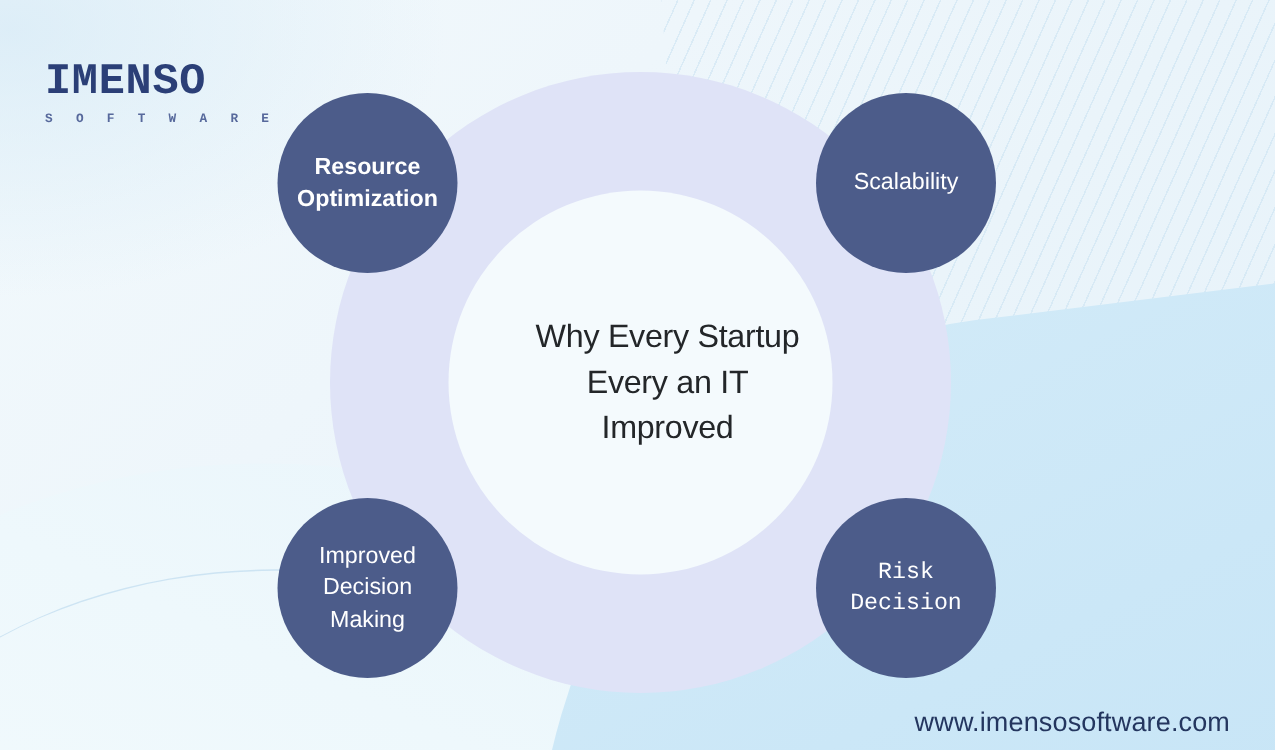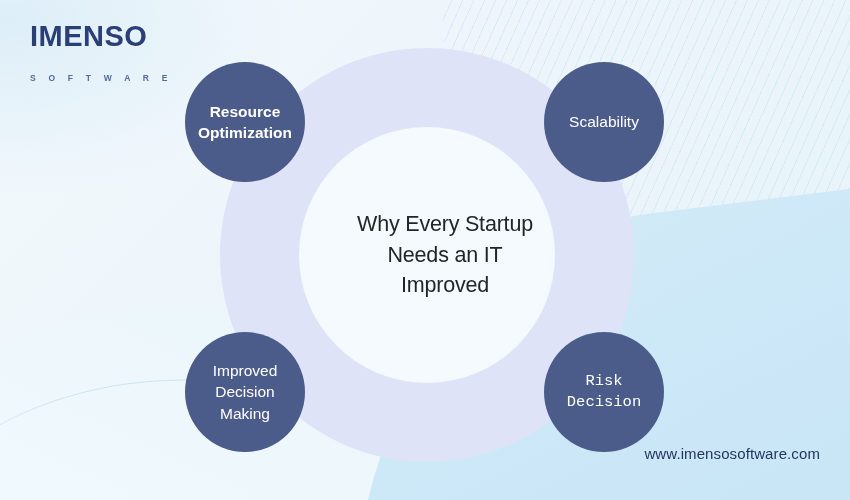--- a/index.html
+++ b/index.html
@@ -62,27 +62,27 @@
   }
 
   .tl-glow {
     position:absolute;
     left:-120px; top:-100px;
     width:420px; height:300px;
     background:radial-gradient(ellipse at 30% 40%, rgba(214,234,246,.75) 0%, rgba(214,234,246,0) 70%);
   }
 
   
-  .logo { position:absolute; left:30px; top:22px; }
+  .logo { position:absolute; left:30px; top:40px;font-family:Liberation Mono, monospace; }
   .logo-main {
     font-size:29px; font-weight:bold; letter-spacing:.5px;
     color:#2b3f77; line-height:1;
   }
   .logo-sub {
-    margin-top:22px;
+    margin-top:5px;
     font-size:8.5px; font-weight:bold; letter-spacing:5.2px;
     color:#57699c;
   }
 
   
   .donut-outer {
     position:absolute;
     left:220px; top:48px;
     width:414px; height:414px;
     border-radius:50%;
@@ -128,22 +128,22 @@
   .node span { display:block; white-space:nowrap; }
 
   .node-rs { left:185px;  top:62px;  font-weight:bold; }
   .node-sc { left:544px;  top:62px;  font-weight:normal; }
   .node-id { left:185px;  top:332px; font-weight:normal; }
   .node-rr { left:544px;  top:332px; font-weight:normal;font-family:Liberation Mono, monospace; }
 
   
   .site-url {
     position:absolute;
-    right:30px; bottom:38px;
-    font-size:15px;
+    right:30px; bottom:8px;
+    font-size:18px;
     color:#24365f;
     letter-spacing:.1px;
   }
 </style>
 </head>
 <body>
 
 <div id="canvas">
 
   <div class="bg-layer">
@@ -157,21 +157,21 @@
   <div class="logo">
     <div class="logo-main">IMENSO</div>
     <div class="logo-sub">S O F T W A R E</div>
   </div>
 
   <div class="donut-outer"></div>
   <div class="donut-inner"></div>
 
   <div class="center-title">
     <span>Why Every Startup</span>
-    <span>Needs an IT</span>
+    <span>Every an IT</span>
     <span>Improved</span>
   </div>
 
   <div class="node node-rs">
     <div>
       <span>Resource</span>
       <span>Optimization</span>
     </div>
   </div>
 

